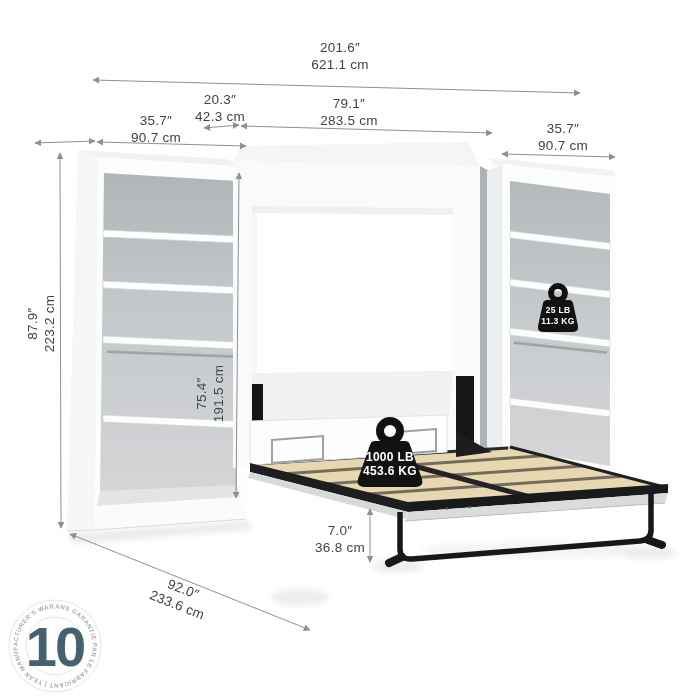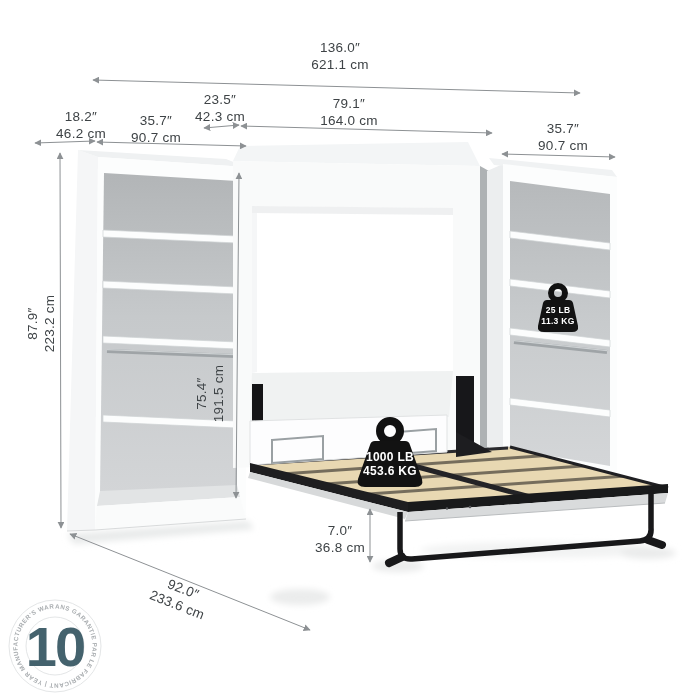--- a/index.html
+++ b/index.html
@@ -144,38 +144,34 @@
   <g>
     <circle cx="55" cy="646" r="46" fill="#ffffff" stroke="#e4e6e7" stroke-width="1"></circle>
     <circle cx="55" cy="646" r="29" fill="#ffffff" stroke="#e4e6e7" stroke-width="1"></circle>
     <path id="bp" d="M55,608.5 a37.5,37.5 0 1 1 -0.05,0" fill="none"></path>
     <text class="ringtext"><textPath href="#bp">ANS GARANTIE PAR LE FABRICANT  |  YEAR MANUFACTURER'S WARRANTY  |</textPath></text>
     <text class="tentext" x="55" y="666" text-anchor="middle">10</text>
   </g>
 </svg>
 
   <div class="dim" style="left:285px;top:40px">
-    <span>136.0″</span>
+    <span>201.6″</span>
     <span>621.1 cm</span>
-  </div>
-  <div class="dim" style="left:26px;top:109px">
-    <span>18.2″</span>
-    <span>46.2 cm</span>
   </div>
   <div class="dim" style="left:101px;top:113px">
     <span>35.7″</span>
     <span>90.7 cm</span>
   </div>
   <div class="dim" style="left:165px;top:92px">
-    <span>23.5″</span>
+    <span>20.3″</span>
     <span>42.3 cm</span>
   </div>
   <div class="dim" style="left:294px;top:96px">
     <span>79.1″</span>
-    <span>164.0 cm</span>
+    <span>283.5 cm</span>
   </div>
   <div class="dim" style="left:508px;top:121px">
     <span>35.7″</span>
     <span>90.7 cm</span>
   </div>
   <div class="dim rot-ccw" style="left:-14px;top:307px">
     <span>87.9″</span>
     <span>223.2 cm</span>
   </div>
   <div class="dim rot-ccw" style="left:155px;top:377px">

